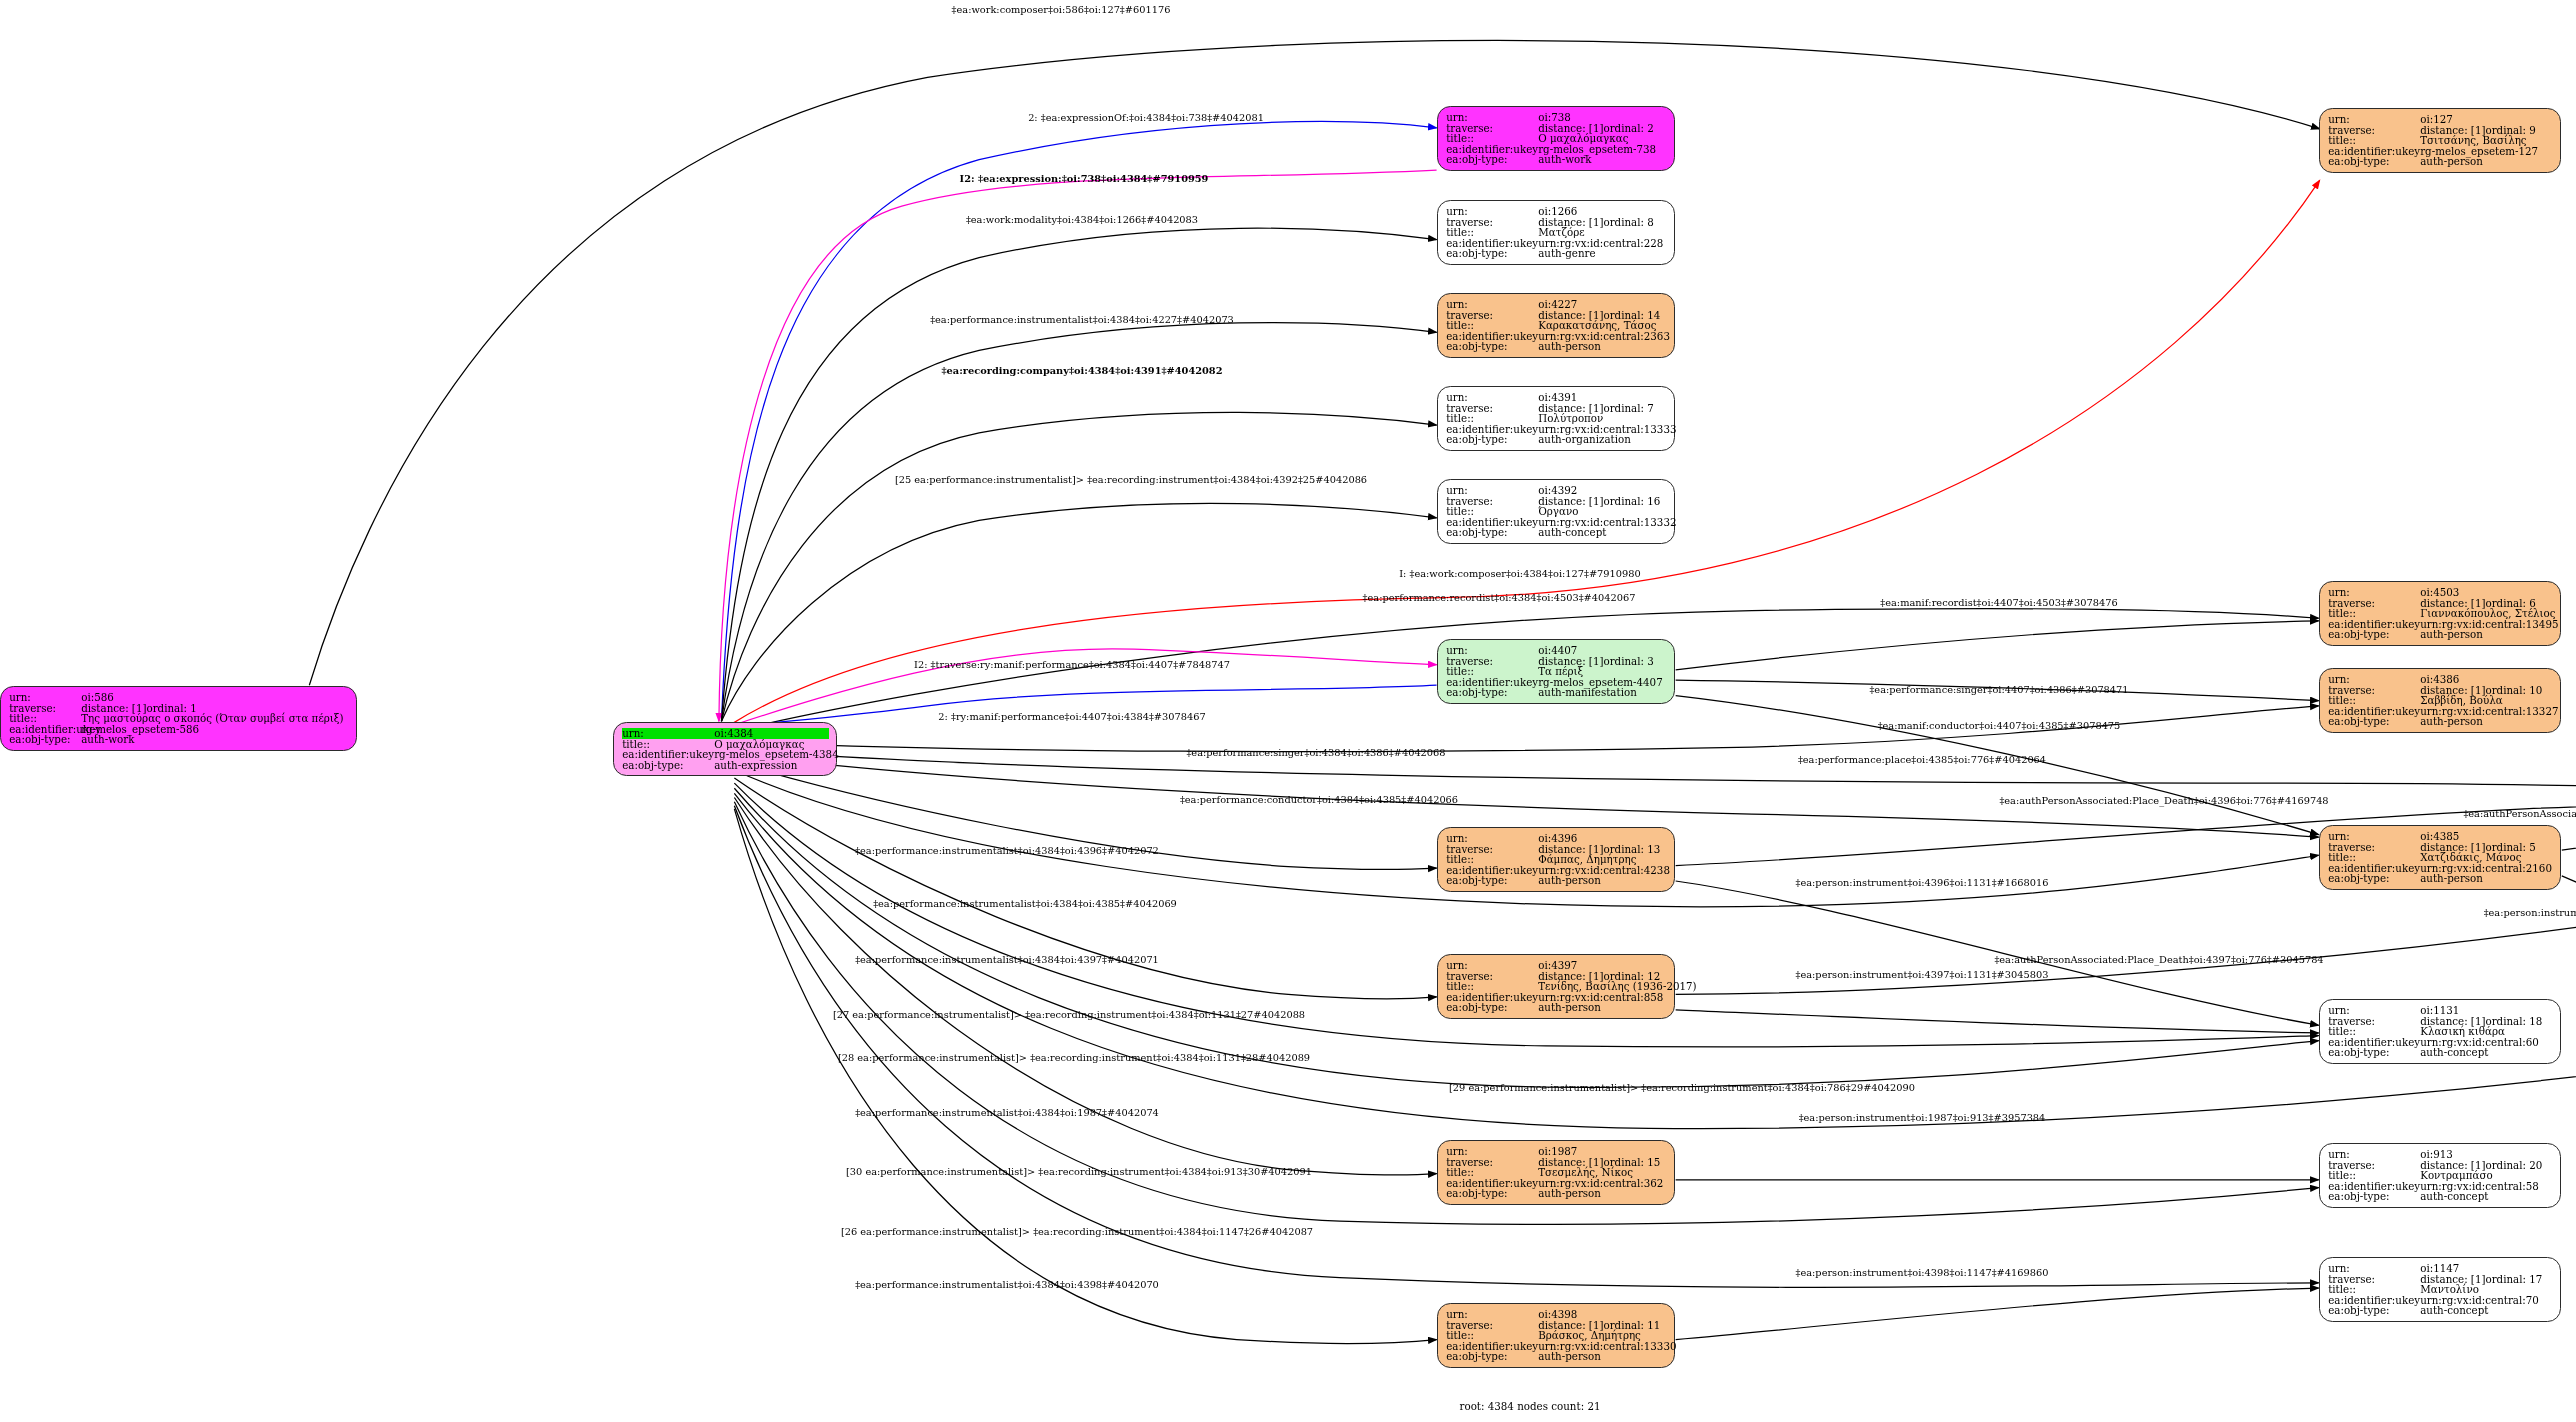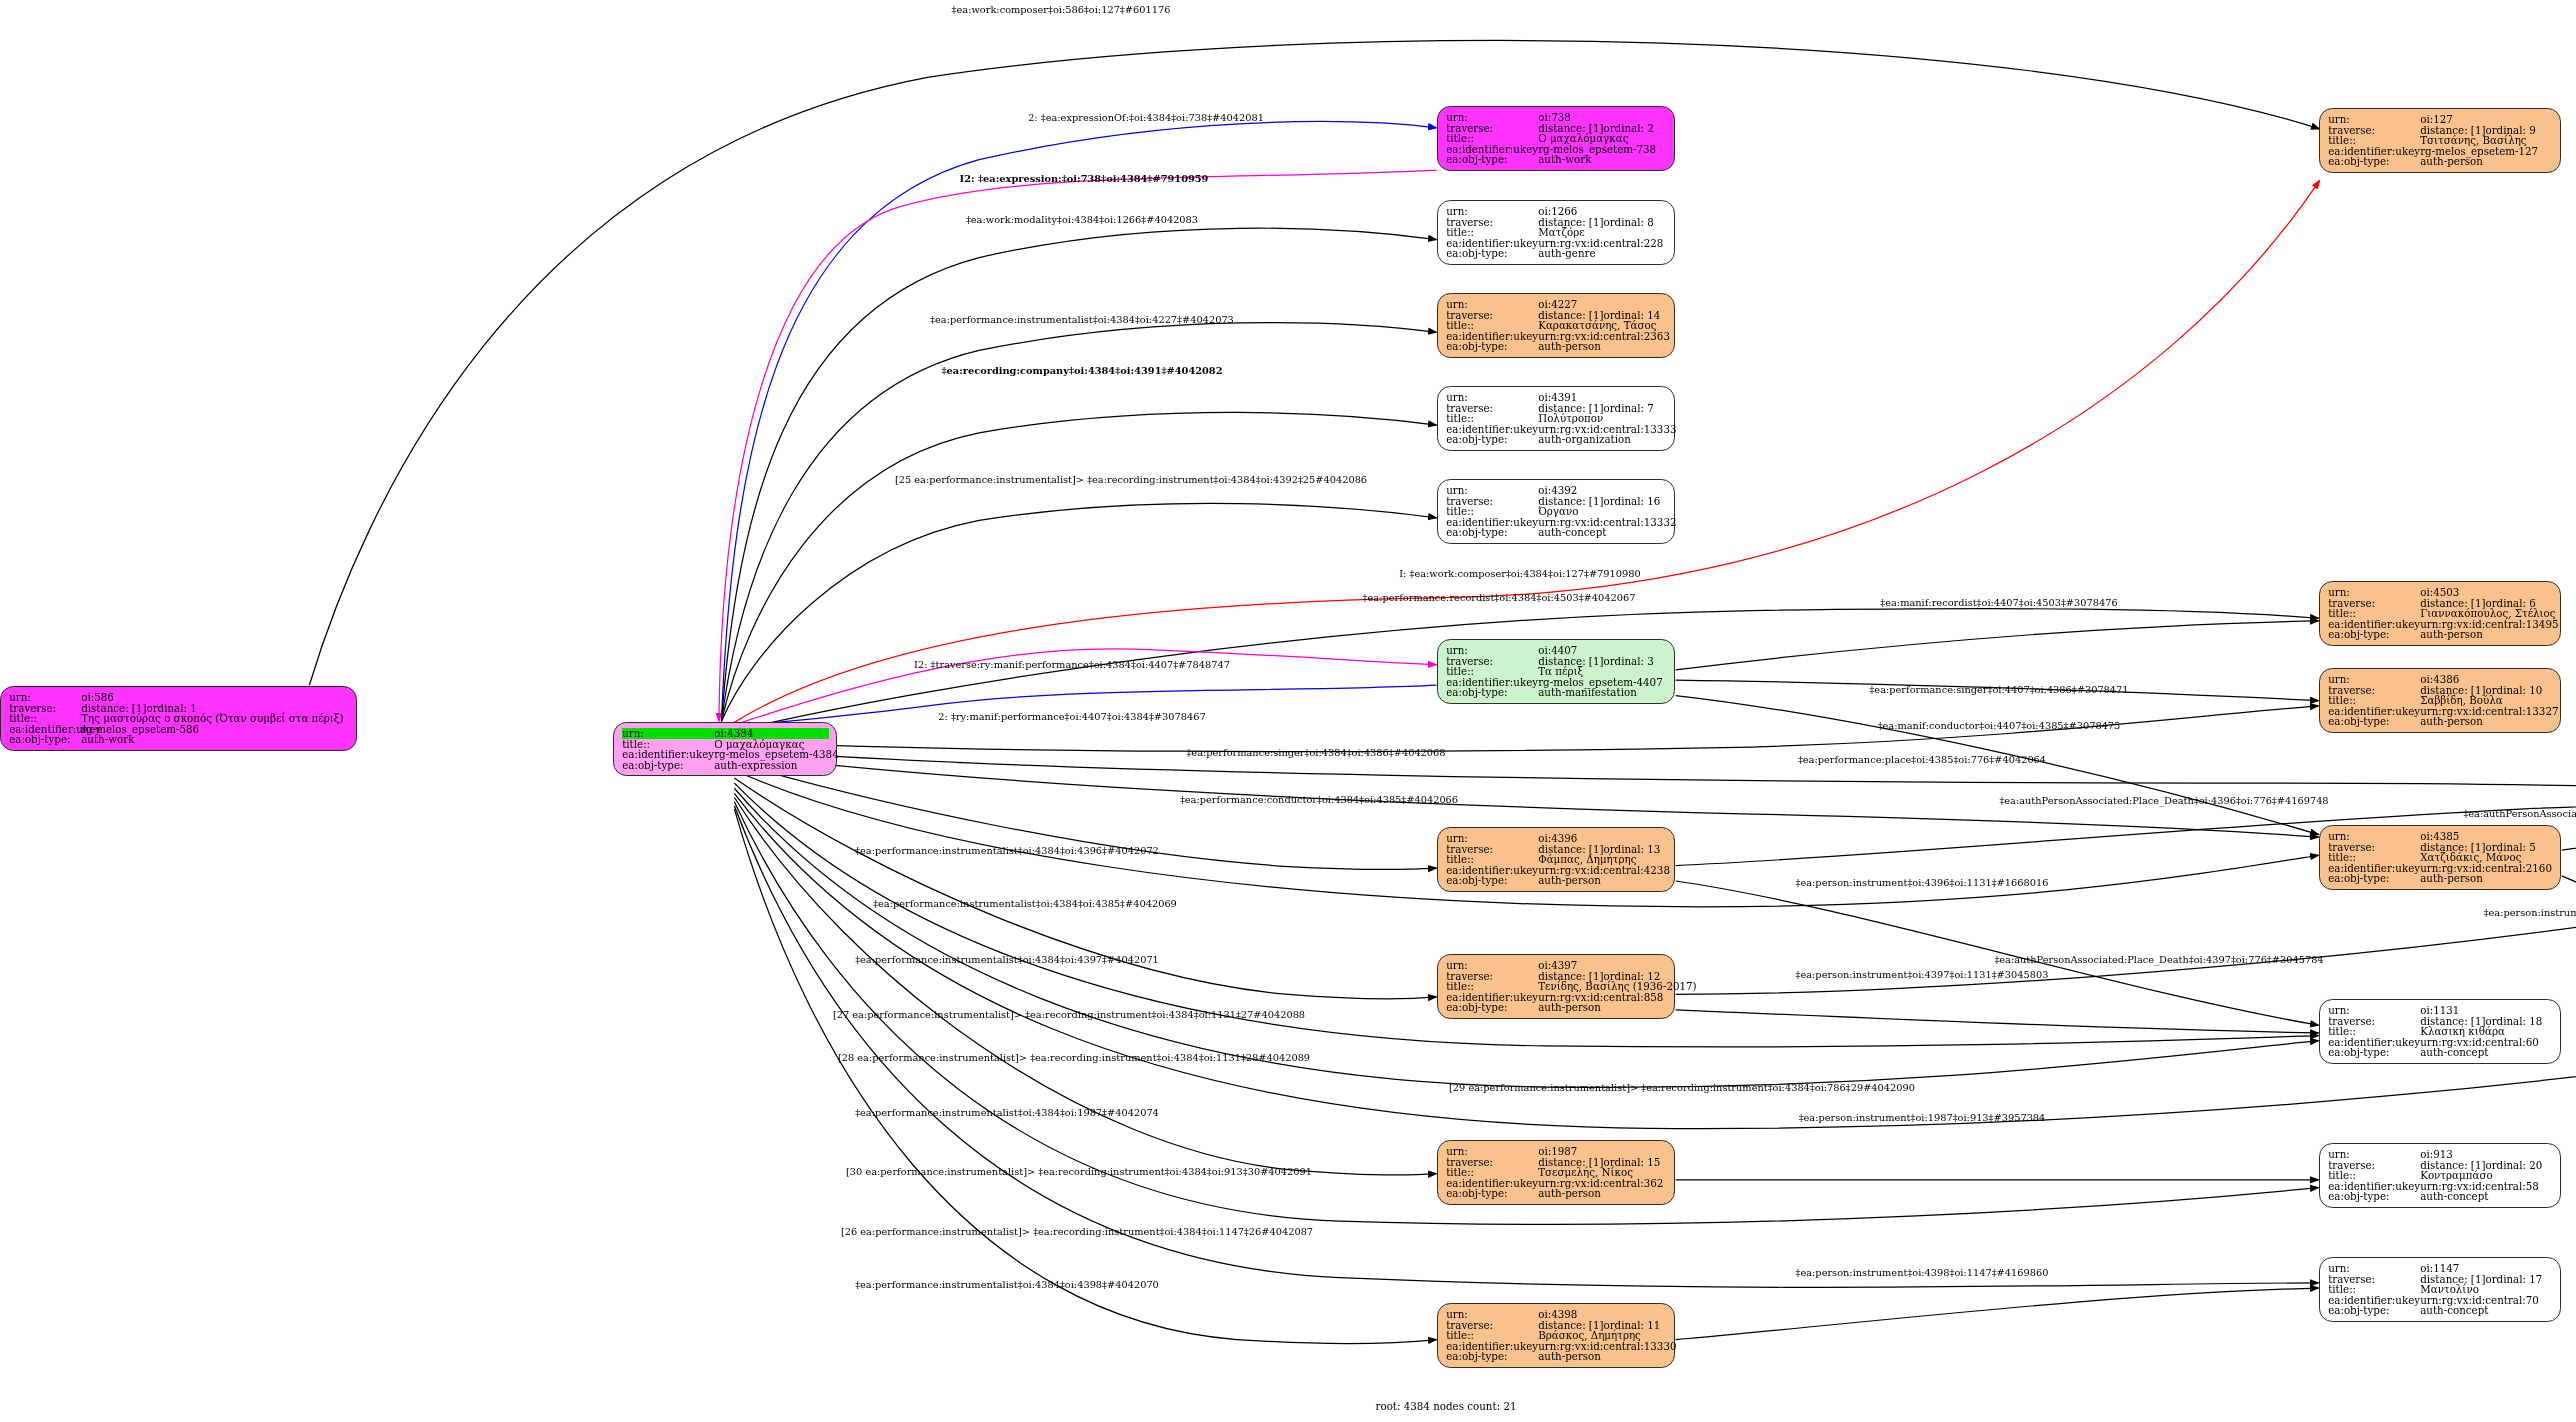--- a/index.html
+++ b/index.html
@@ -532,15 +532,15 @@
       <div class="elabel" style="left: 1074px; top: 1057px;">[28 ea:performance:instrumentalist]&gt; ‡ea:recording:instrument‡oi:4384‡oi:1131‡28#4042089</div>
       <div class="elabel" style="left: 1682px; top: 1087px;">[29 ea:performance:instrumentalist]&gt; ‡ea:recording:instrument‡oi:4384‡oi:786‡29#4042090</div>
       <div class="elabel" style="left: 1007px; top: 1112px;">‡ea:performance:instrumentalist‡oi:4384‡oi:1987‡#4042074</div>
       <div class="elabel" style="left: 1922px; top: 1117px;">‡ea:person:instrument‡oi:1987‡oi:913‡#3957384</div>
       <div class="elabel" style="left: 1079px; top: 1171px;">[30 ea:performance:instrumentalist]&gt; ‡ea:recording:instrument‡oi:4384‡oi:913‡30#4042091</div>
       <div class="elabel" style="left: 1077px; top: 1231px;">[26 ea:performance:instrumentalist]&gt; ‡ea:recording:instrument‡oi:4384‡oi:1147‡26#4042087</div>
       <div class="elabel" style="left: 1007px; top: 1284px;">‡ea:performance:instrumentalist‡oi:4384‡oi:4398‡#4042070</div>
       <div class="elabel" style="left: 1922px; top: 1272px;">‡ea:person:instrument‡oi:4398‡oi:1147‡#4169860</div>
     </div>
 
-  <div class="footer" style="left:1446px;top:1400px;">root: 4384 nodes count: 21</div>
+  <div class="footer" style="left:1530px;top:1400px;">root: 4384 nodes count: 21</div>
 </div>
 
 
 </body></html>

